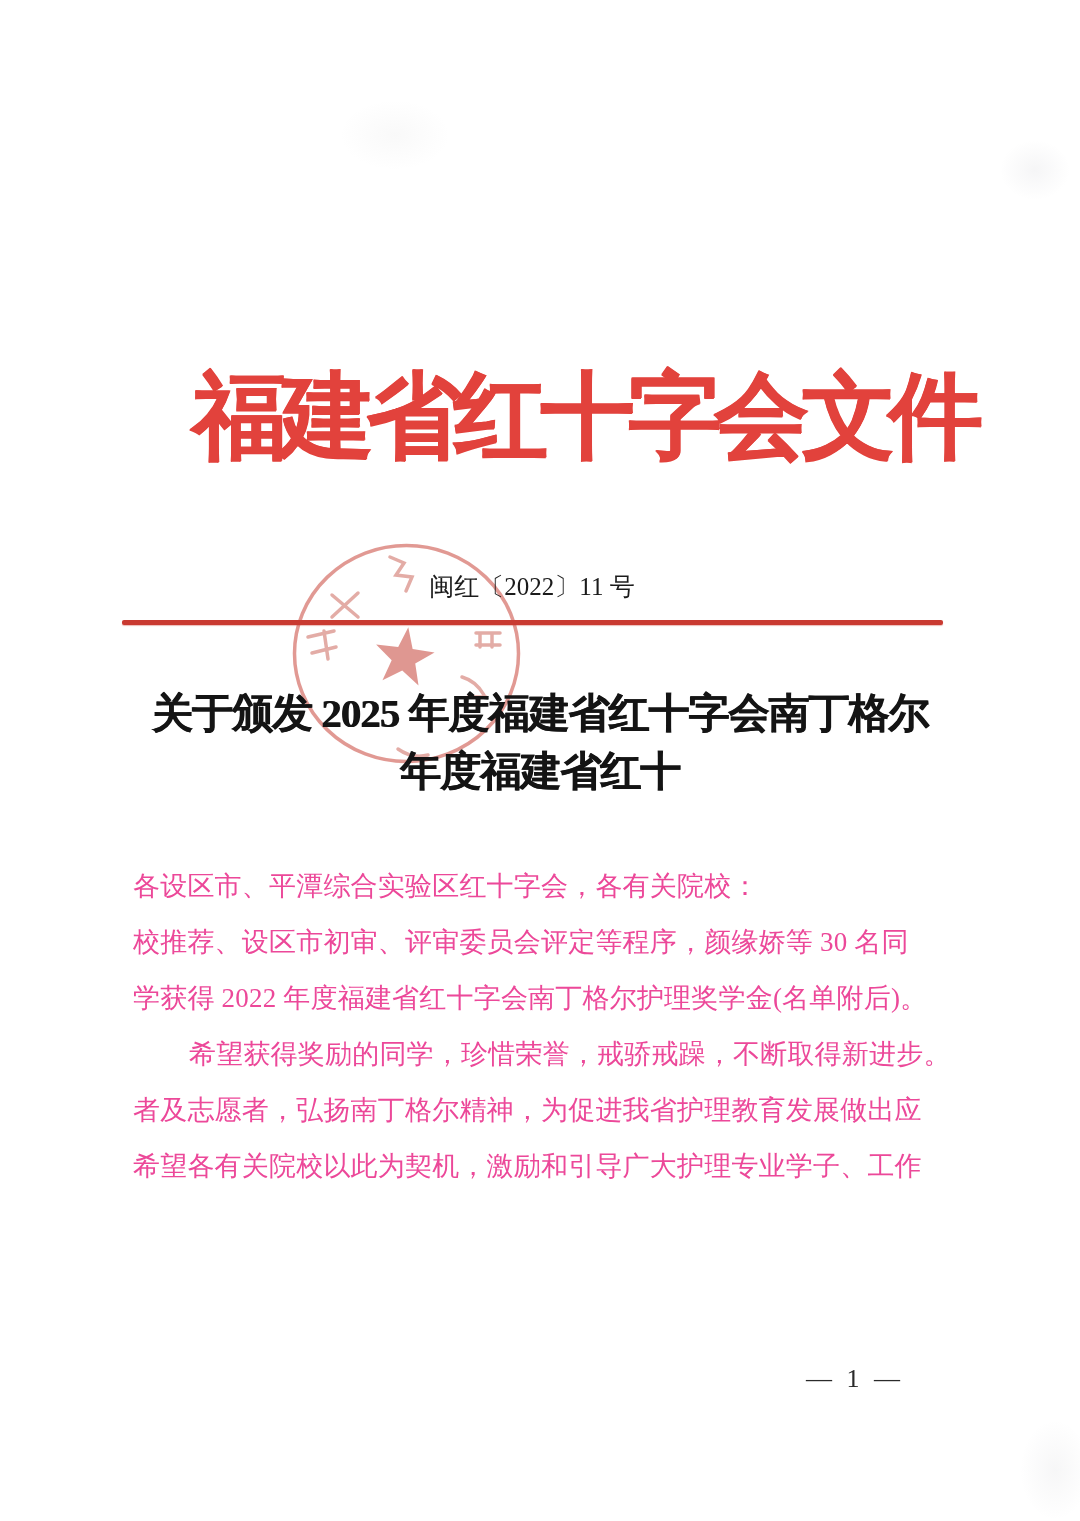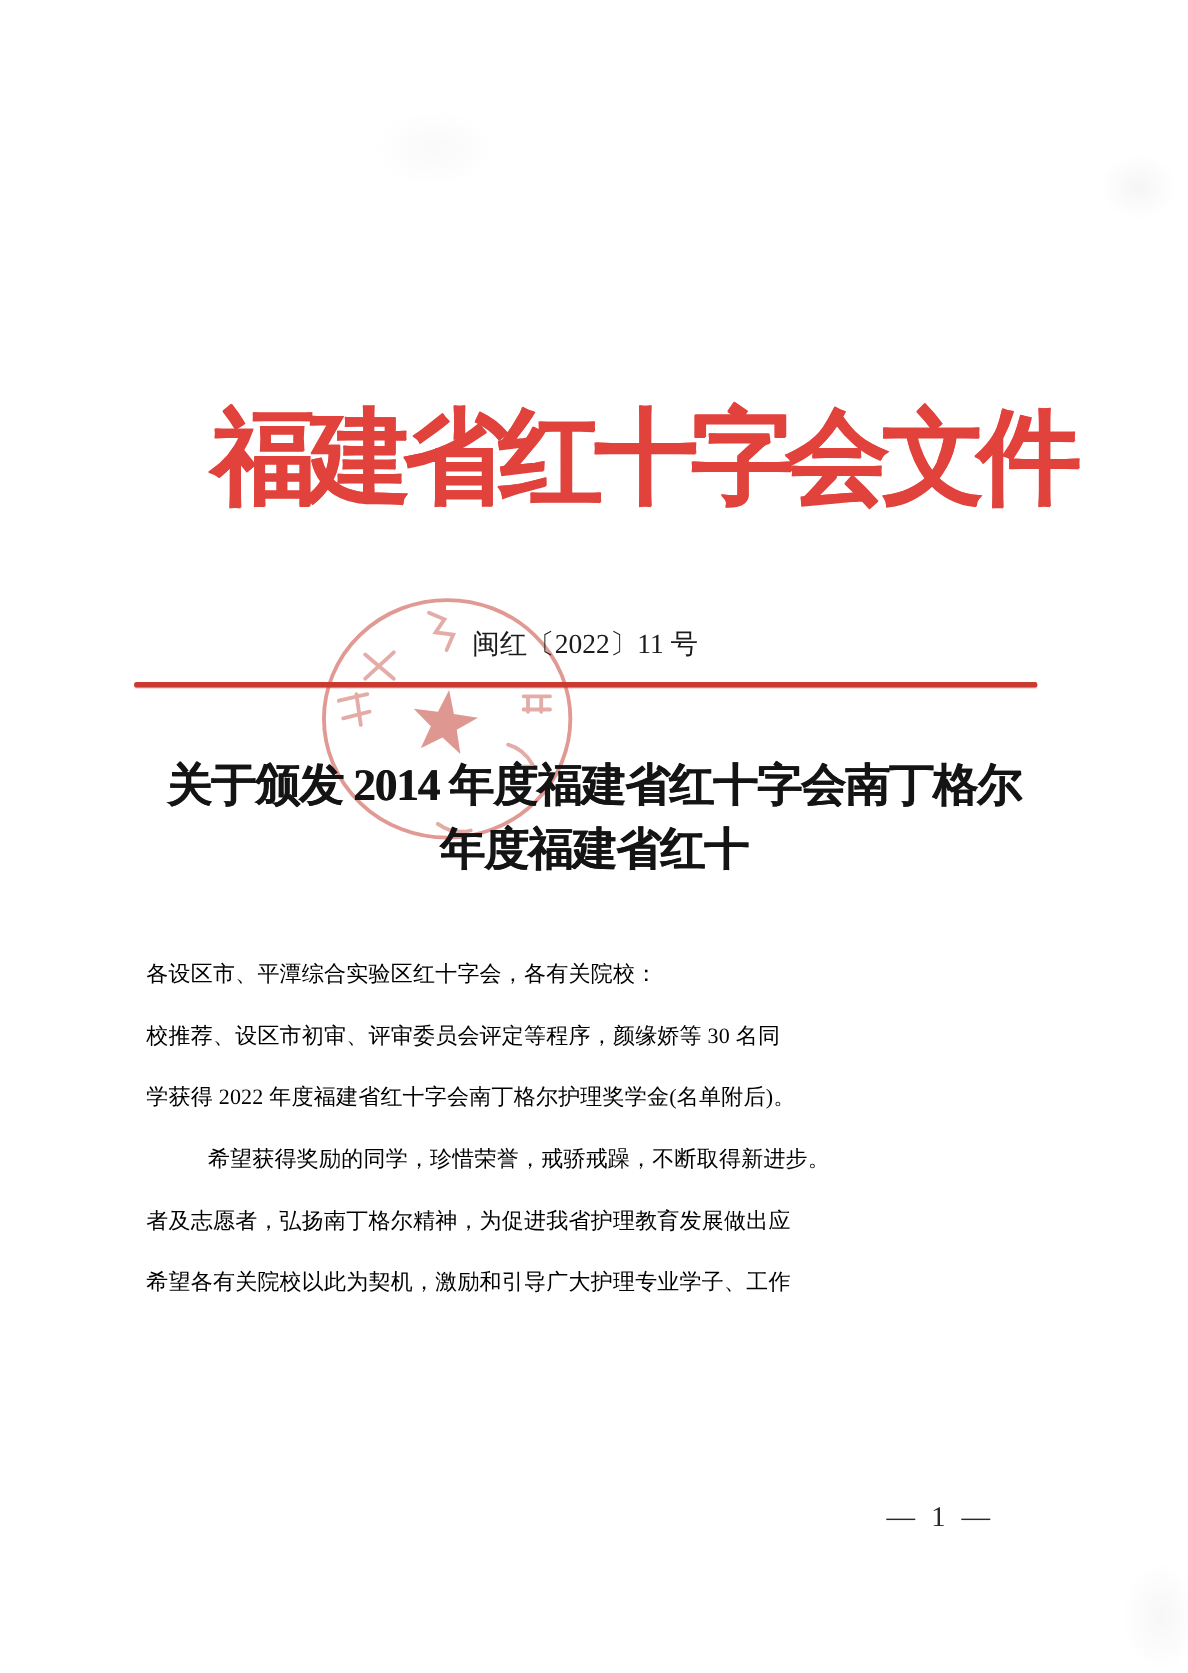--- a/index.html
+++ b/index.html
@@ -49,21 +49,21 @@
     position:absolute;left:0;width:1080px;text-align:center;
     font-size:41px;line-height:46px;font-weight:bold;color:#141414;
     letter-spacing:-1px;white-space:nowrap;
     text-shadow:0.7px 0 0 #141414;
     z-index:3;
   }
   .doc-title.l1{top:690px;}
   .doc-title.l2{top:748px;}
   .body-block{
     position:absolute;left:133px;top:858px;width:815px;
-    font-size:20px;color:#000000;
+    font-size:27px;color:#ec4899;
     z-index:3;
   }
   .body-line{
     height:56px;line-height:56px;white-space:nowrap;
     letter-spacing:0.2px;
   }
   .body-line.indent{text-indent:56px;}
   .page-number{
     position:absolute;left:806px;top:1362px;
     font-size:26px;line-height:34px;color:#2a2a2a;
@@ -91,21 +91,21 @@
     <g fill="none" stroke="rgba(193,70,58,0.45)" stroke-width="3.5" stroke-linecap="round">
       <path d="M100 16 l14 6 l-8 12 l16 2 l-6 14"></path>
       <path d="M42 54 l26 22 M68 52 l-26 24"></path>
       <path d="M18 96 l26 -6 M22 112 l24 -6 M34 90 l4 28"></path>
       <path d="M186 92 h24 M186 104 h24 M190 92 v14 M202 92 v14"></path>
       <path d="M172 136 q14 4 22 18 M178 156 h18"></path>
       <path d="M108 208 q14 10 30 6"></path>
     </g>
   </svg>
 
-  <div class="doc-title l1">关于颁发 2014 年度福建省红十字会南丁格尔</div>
+  <div class="doc-title l1">关于颁发 2025 年度福建省红十字会南丁格尔</div>
   <div class="doc-title l2">年度福建省红十</div>
 
   <div class="body-block">
     <div class="body-line">各设区市、平潭综合实验区红十字会，各有关院校：</div>
     <div class="body-line">校推荐、设区市初审、评审委员会评定等程序，颜缘娇等 30 名同</div>
     <div class="body-line">学获得 2022 年度福建省红十字会南丁格尔护理奖学金(名单附后)。</div>
     <div class="body-line indent">希望获得奖励的同学，珍惜荣誉，戒骄戒躁，不断取得新进步。</div>
     <div class="body-line">者及志愿者，弘扬南丁格尔精神，为促进我省护理教育发展做出应</div>
     <div class="body-line">希望各有关院校以此为契机，激励和引导广大护理专业学子、工作</div>
   </div>

